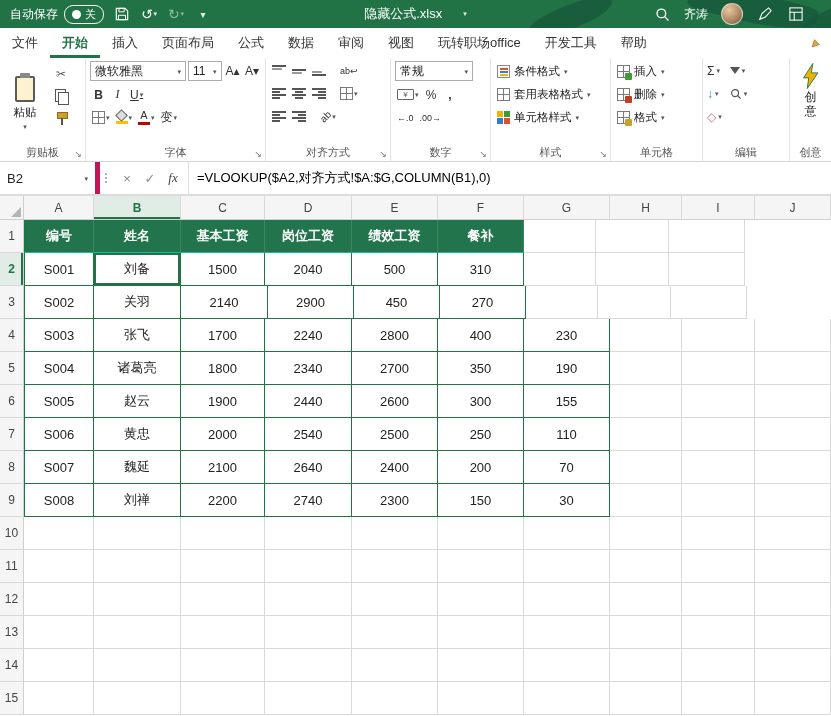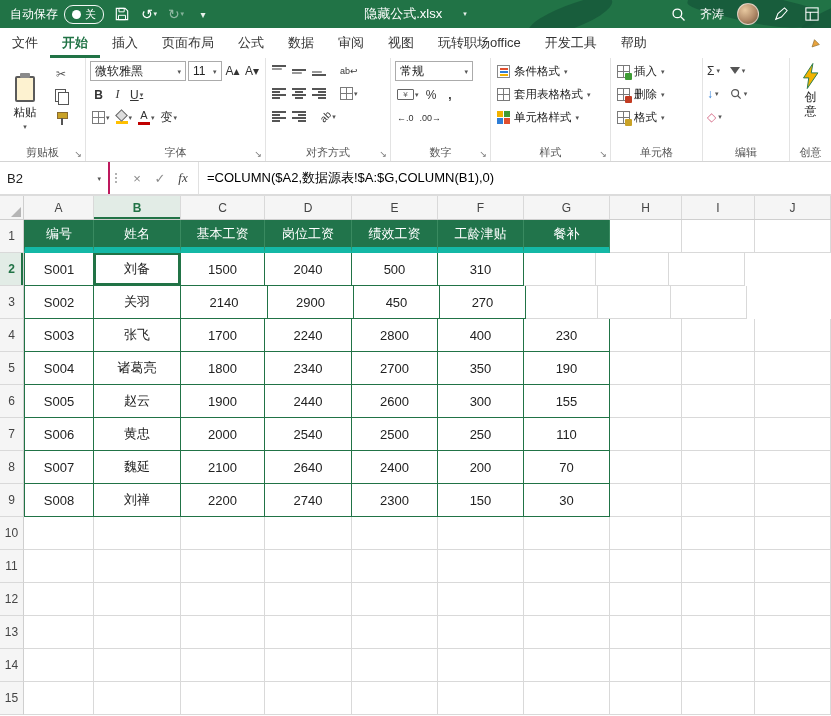--- a/index.html
+++ b/index.html
@@ -10,21 +10,21 @@
   .titlebar{height:28px;background:#217346;position:relative;display:flex;align-items:center;color:#fff;overflow:hidden;}
   .leaf{position:absolute;background:#17573a;border-radius:60% 15% 60% 15%;opacity:.8;z-index:0;}
   .tb-left{display:flex;align-items:center;gap:9px;padding-left:10px;z-index:1;}
   .autosave{display:flex;align-items:center;gap:6px;font-size:12px;cursor:pointer;white-space:nowrap;}
   .as-pill{display:flex;align-items:center;gap:4px;border:1px solid rgba(255,255,255,.95);border-radius:9px;padding:1px 7px;font-size:11px;}
   .as-dot{width:9px;height:9px;border-radius:50%;background:#fff;}
   .tb-ico{height:20px;min-width:18px;display:flex;align-items:center;justify-content:center;font-size:14px;cursor:pointer;gap:1px;}
   .tb-caret{font-size:7px;opacity:.9;}
   .dim{opacity:.5;}
   .tb-title{position:absolute;left:50%;transform:translateX(-50%);display:flex;align-items:center;gap:21px;font-size:13px;z-index:1;white-space:nowrap;cursor:pointer;}
-  .tb-right{margin-left:auto;display:flex;align-items:center;gap:13px;padding-right:10px;z-index:1;}
+  .tb-right{margin-left:auto;display:flex;align-items:center;gap:13px;padding-right:26px;z-index:1;}
   .avatar{width:22px;height:22px;border-radius:50%;background:radial-gradient(circle at 35% 30%,#e8c9a0 0%,#b08968 55%,#6b4f35 100%);border:1px solid rgba(255,255,255,.6);display:inline-block;cursor:pointer;}
   .uname{font-size:12px;cursor:pointer;white-space:nowrap;}
 
   
   .tabrow{height:30px;display:flex;align-items:stretch;background:#fff;position:relative;}
   .tabs{display:flex;}
   .ribbon-tab{padding:0 12px;display:flex;align-items:center;font-size:13px;color:#333;cursor:pointer;white-space:nowrap;}
   .ribbon-tab.active{color:#217346;font-weight:bold;box-shadow:inset 0 -3px 0 #217346;}
   .tab-corner{position:absolute;right:8px;top:8px;cursor:pointer;}
 
@@ -96,42 +96,42 @@
   .edit-cols{display:flex;gap:8px;}
   .ecol{display:flex;flex-direction:column;gap:4px;}
   .ebtn{display:flex;align-items:center;gap:2px;height:19px;font-size:12px;cursor:pointer;color:#333;}
   .filter-ico{width:0;height:0;border-left:5px solid transparent;border-right:5px solid transparent;border-top:7px solid #555;display:inline-block;}
 
   .ideas-btn{display:flex;flex-direction:column;align-items:center;gap:2px;cursor:pointer;padding:2px 4px;}
   .ideas-text{width:14px;line-height:1.15;word-break:break-all;text-align:center;font-size:12px;color:#222;}
 
   
   .formulabar{height:34px;display:flex;align-items:stretch;background:#fff;border-bottom:2px solid #dcdcdc;}
-  .namebox{width:110px;display:flex;align-items:center;justify-content:space-between;padding:0 7px;border-right:2px solid #be185d;font-size:13px;cursor:pointer;}
+  .namebox{width:100px;display:flex;align-items:center;justify-content:space-between;padding:0 7px;border-right:5px solid #be185d;font-size:13px;cursor:pointer;}
   .fb-dots{width:12px;display:flex;flex-direction:column;align-items:center;justify-content:center;gap:2px;cursor:col-resize;}
   .fb-dots i{width:2px;height:2px;background:#999;border-radius:50%;display:block;}
   .fb-btns{display:flex;align-items:center;gap:1px;padding:0 4px;border-right:1px solid #e1e1e1;}
   .fb-btn{width:22px;height:22px;display:flex;align-items:center;justify-content:center;color:#8a8a8a;font-size:13px;cursor:pointer;}
   .fb-fx{font-style:italic;font-family:"Liberation Serif",serif;color:#444;font-size:13px;}
   .fb-formula{flex:1;display:flex;align-items:center;padding:0 8px;font-size:13px;color:#000;white-space:nowrap;overflow:hidden;cursor:text;}
 
   
   .grid{background:#fff;}
   .col-headers{display:flex;height:24px;background:#f5f5f5;border-bottom:1px solid #cfcfcf;}
   .corner-cell{width:24px;flex:0 0 auto;border-right:1px solid #cfcfcf;position:relative;background:#f5f5f5;cursor:pointer;}
   .corner-tri{position:absolute;right:2px;bottom:2px;width:0;height:0;border-left:10px solid transparent;border-bottom:10px solid #b5b5b5;}
   .col-h{display:flex;align-items:center;justify-content:center;font-size:12px;color:#444;border-right:1px solid #d9d9d9;background:#f5f5f5;cursor:pointer;flex:0 0 auto;}
   .col-h.hl{background:#e2ece6;color:#217346;box-shadow:inset 0 -2px 0 #217346;font-weight:bold;}
   .grid-row{display:flex;height:33px;}
   .row-h{width:24px;flex:0 0 auto;display:flex;align-items:center;justify-content:center;font-size:12px;color:#444;border-right:1px solid #cfcfcf;border-bottom:1px solid #d9d9d9;background:#f5f5f5;cursor:pointer;}
   .row-h.hl{background:#e2ece6;color:#217346;box-shadow:inset -2px 0 0 #217346;font-weight:bold;}
   .cell{display:flex;align-items:center;justify-content:center;font-size:13px;border-right:1px solid #d9d9d9;border-bottom:1px solid #d9d9d9;cursor:cell;flex:0 0 auto;overflow:hidden;white-space:nowrap;}
   .cell.tbl{border-right:1px solid #217346;border-bottom:1px solid #217346;}
   .cell.tbl-left{border-left:1px solid #217346;}
-  .cell.tbl-head{background:#21744b;color:#fff;font-weight:normal;border-right:1px solid #398a60;border-bottom:6px solid #14b8a6;font-size:13px;}
+  .cell.tbl-head{background:#21744b;color:#fff;font-weight:bold;border-right:1px solid #398a60;border-bottom:1px solid #14b8a6;font-size:13px;}
   .cell.selected{box-shadow:inset 0 0 0 2px #217346;}
 </style>
 </head>
 <body>
 
 <div class="titlebar">
   <span class="leaf" style="width:90px;height:24px;left:525px;top:5px;transform:rotate(-18deg)"></span>
   <span class="leaf" style="width:130px;height:30px;left:688px;top:-7px;transform:rotate(14deg)"></span>
   <span class="leaf" style="width:60px;height:20px;left:795px;top:12px;transform:rotate(-25deg)"></span>
 
@@ -505,21 +505,21 @@
         <span>×</span>
       </span>
     <span class="fb-btn">
         <span>✓</span>
       </span>
     <span class="fb-btn fb-fx">
         <span>fx</span>
       </span>
   </div>
   <div class="fb-formula">
-    <span>=COLUMN($A2,数据源表!$A:$G,COLUMN(B1),0)</span>
+    <span>=VLOOKUP($A2,对齐方式!$A:$G,COLUMN(B1),0)</span>
   </div>
 </div>
 
 <div class="grid">
   <div id="col-headers" class="col-headers">
       <div class="corner-cell">
         <span class="corner-tri"></span>
       </div>
       <div class="col-h" style="width: 70px;">A</div>
       <div class="col-h hl" style="width: 87px;">B</div>
@@ -533,21 +533,20 @@
       <div class="col-h" style="width: 76px;">J</div>
     </div>
   <div id="grid-rows">
       <div class="grid-row">
         <div class="row-h">1</div>
         <div class="cell tbl tbl-head tbl-left" style="width: 70px;">编号</div>
         <div class="cell tbl tbl-head" style="width: 87px;">姓名</div>
         <div class="cell tbl tbl-head" style="width: 84px;">基本工资</div>
         <div class="cell tbl tbl-head" style="width: 87px;">岗位工资</div>
         <div class="cell tbl tbl-head" style="width: 86px;">绩效工资</div>
-        <div class="cell tbl tbl-head" style="width: 86px;">工龄津贴</div>
         <div class="cell tbl tbl-head" style="width: 86px;">餐补</div>
         <div class="cell" style="width: 72px;"></div>
         <div class="cell" style="width: 73px;"></div>
         <div class="cell" style="width: 76px;"></div>
       </div>
       <div class="grid-row">
         <div class="row-h hl">2</div>
         <div class="cell tbl tbl-left" style="width: 70px;">S001</div>
         <div class="cell tbl selected" style="width: 87px;">刘备</div>
         <div class="cell tbl" style="width: 84px;">1500</div>

